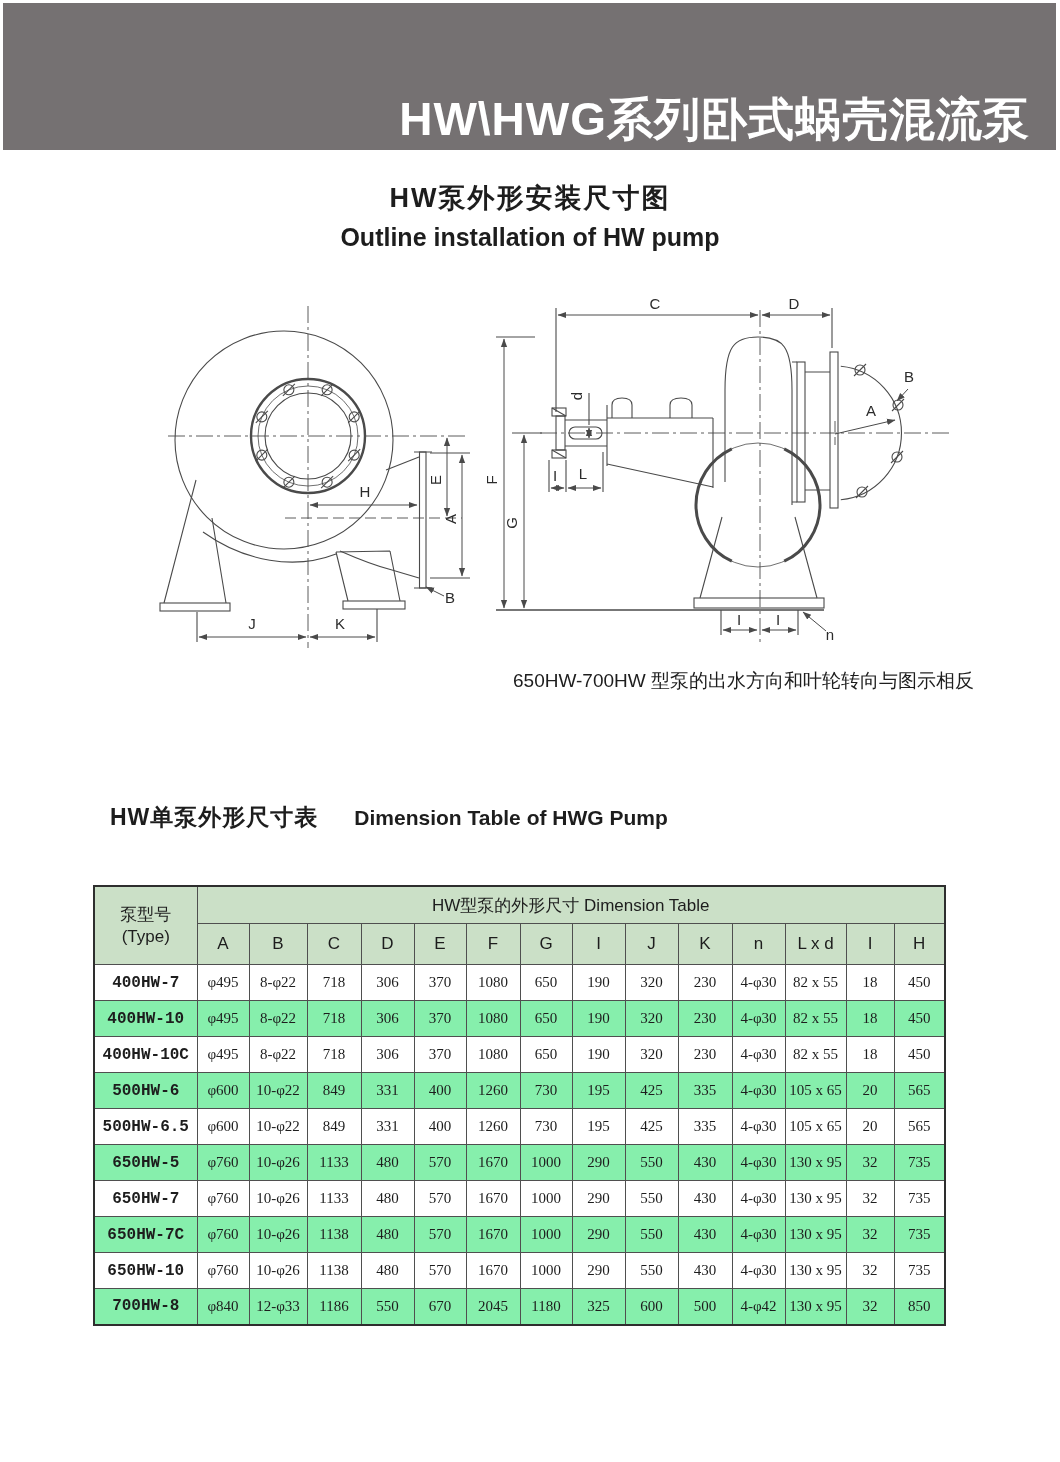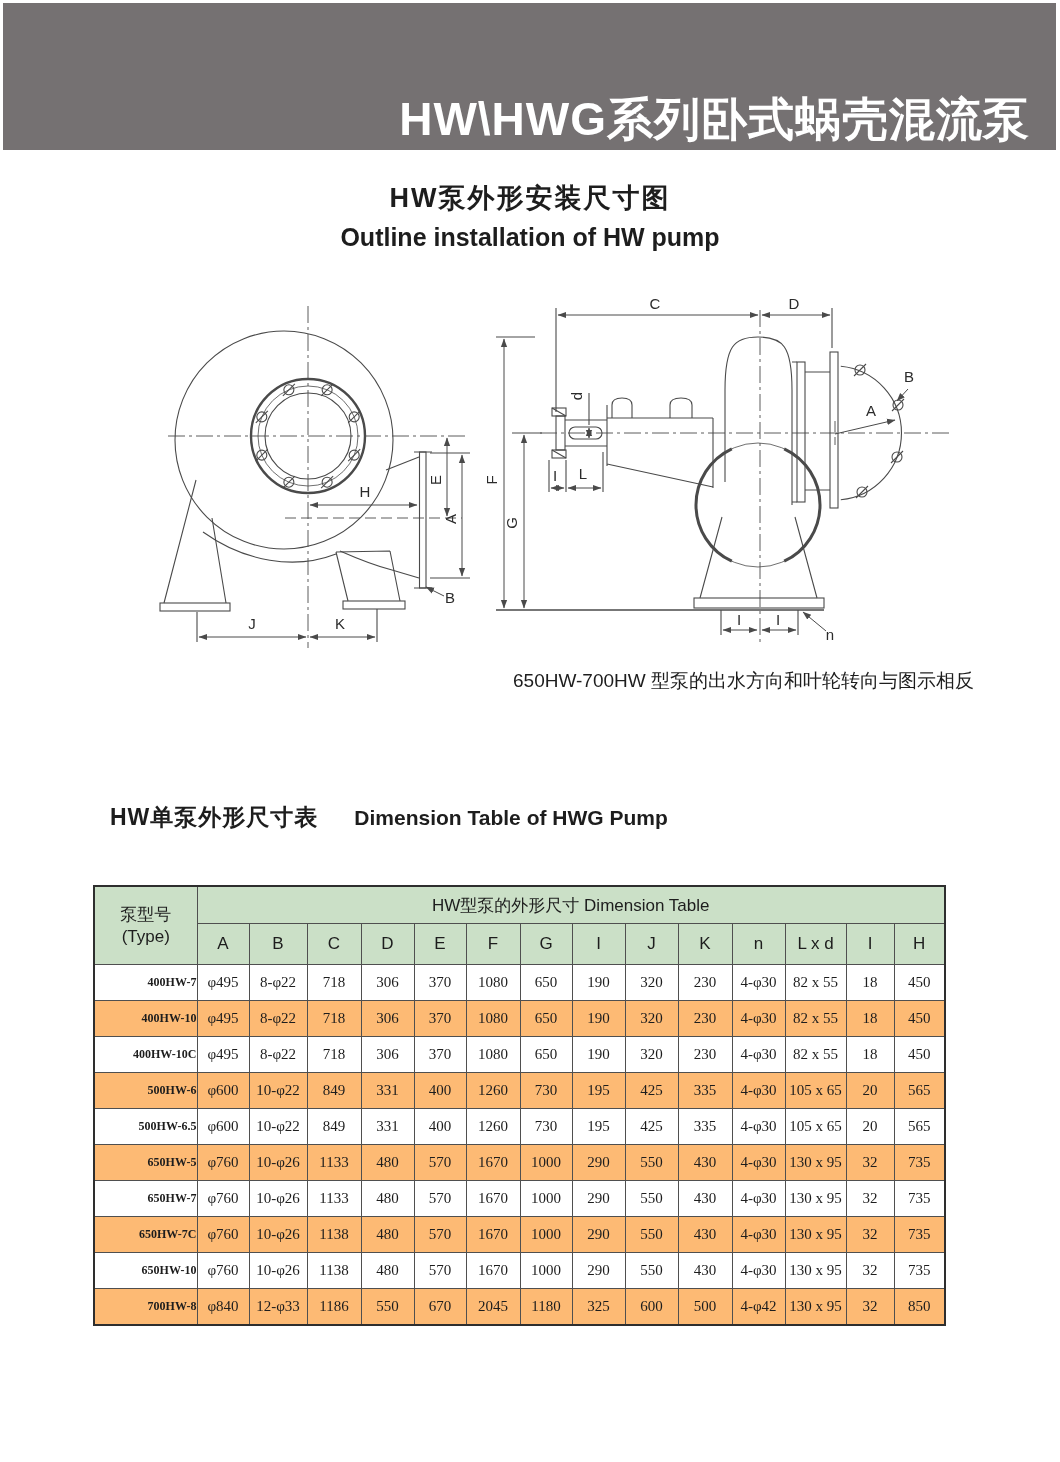--- a/index.html
+++ b/index.html
@@ -39,22 +39,22 @@
   
   table.dims{position:absolute;left:93px;top:845px;width:851px;border-collapse:collapse;
              table-layout:fixed;border:2px solid #2e2e2e;margin-top:40px;}
   table.dims th,table.dims td{border:1px solid #4f4f4f;padding:0;overflow:hidden;}
   table.dims thead th{background:#cbe0c7;font-weight:normal;font-size:17px;text-align:center;}
   table.dims thead tr.r1 th{height:36px;}
   table.dims thead tr.r2 th{height:40px;}
   th.type-th{font-size:17px;line-height:1.25;}
   th.type-th span{display:block;}
   table.dims tbody tr{height:36px;background:#ffffff;}
-  table.dims tbody tr.green{background:#fdba74;}
-  td.type{font-family:Liberation Serif, serif;font-size:12px;font-weight:600;text-align:right;padding-left:16px;}
+  table.dims tbody tr.green{background:#86efac;}
+  td.type{font-family:Liberation Mono, monospace;font-size:16px;font-weight:600;text-align:center;padding-left:16px;}
   td.val{font-family:"Liberation Serif",serif;font-size:15px;text-align:center;}
 </style>
 </head>
 <body>
 
 <div class="page">
 
   <header class="band">
     <h1>HW\HWG系列卧式蜗壳混流泵</h1>
   </header>

